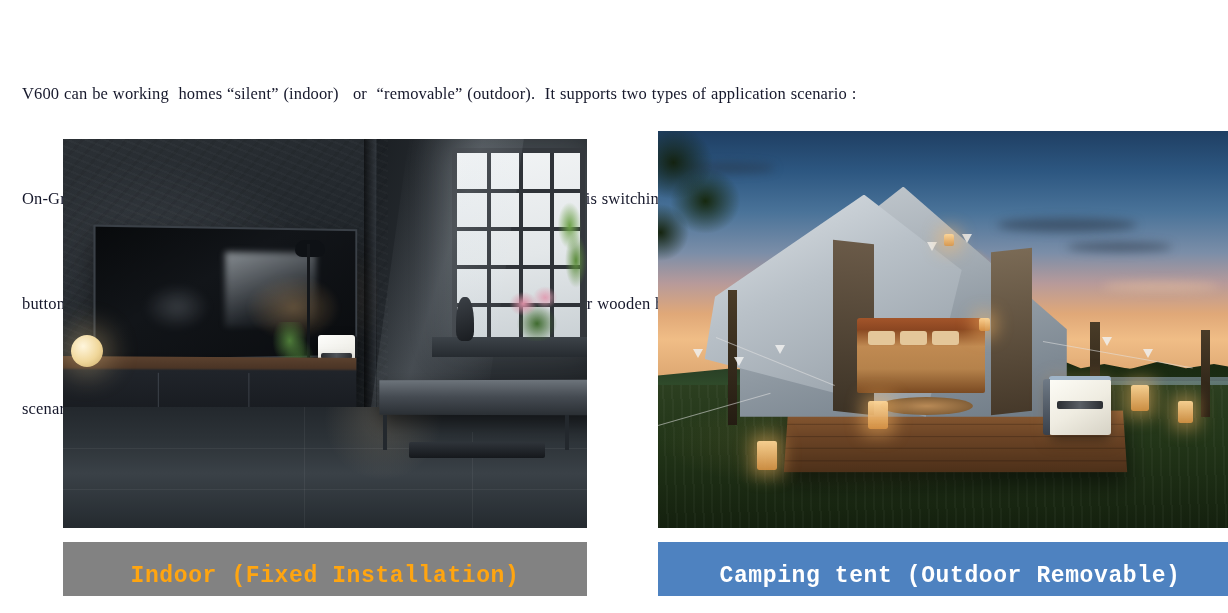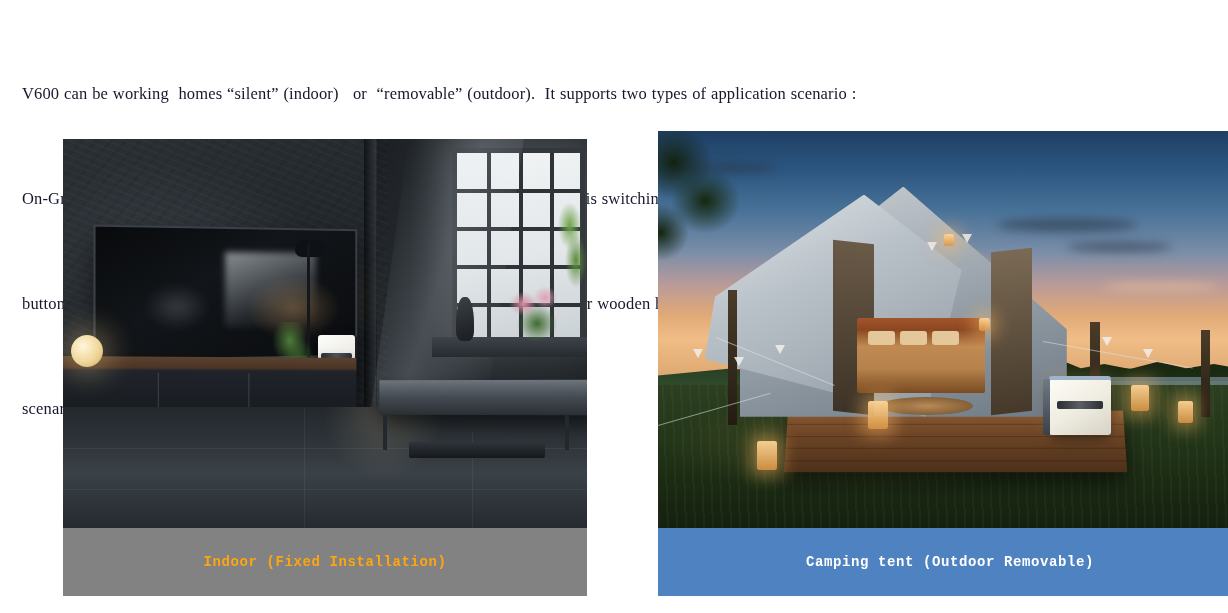--- a/index.html
+++ b/index.html
@@ -58,22 +58,23 @@
   .figure.right .photo { height: 397px; }
 
   .caption {
     width: 100%;
     box-sizing: border-box;
     display: flex;
     align-items: center;
     justify-content: center;
     font-family: "Liberation Mono", "DejaVu Sans Mono", monospace;
     font-weight: bold;
-    font-size: 14px;
+    font-size: 23px;
     letter-spacing: 0.6px;
+    margin-top: 14px;
   }
   .figure.left  .caption { height: 68px; background: #828282; color: #ffa510; }
   .figure.right .caption { height: 68px; background: #4e82c0; color: #ffffff; }
 
   
   .loft {
     position: absolute; inset: 0;
     background:
       linear-gradient(180deg, #0b0d10 0%, #15181c 14%, #1e2226 32%, #24282c 52%, #1b1f23 70%, #121519 100%);
   }

